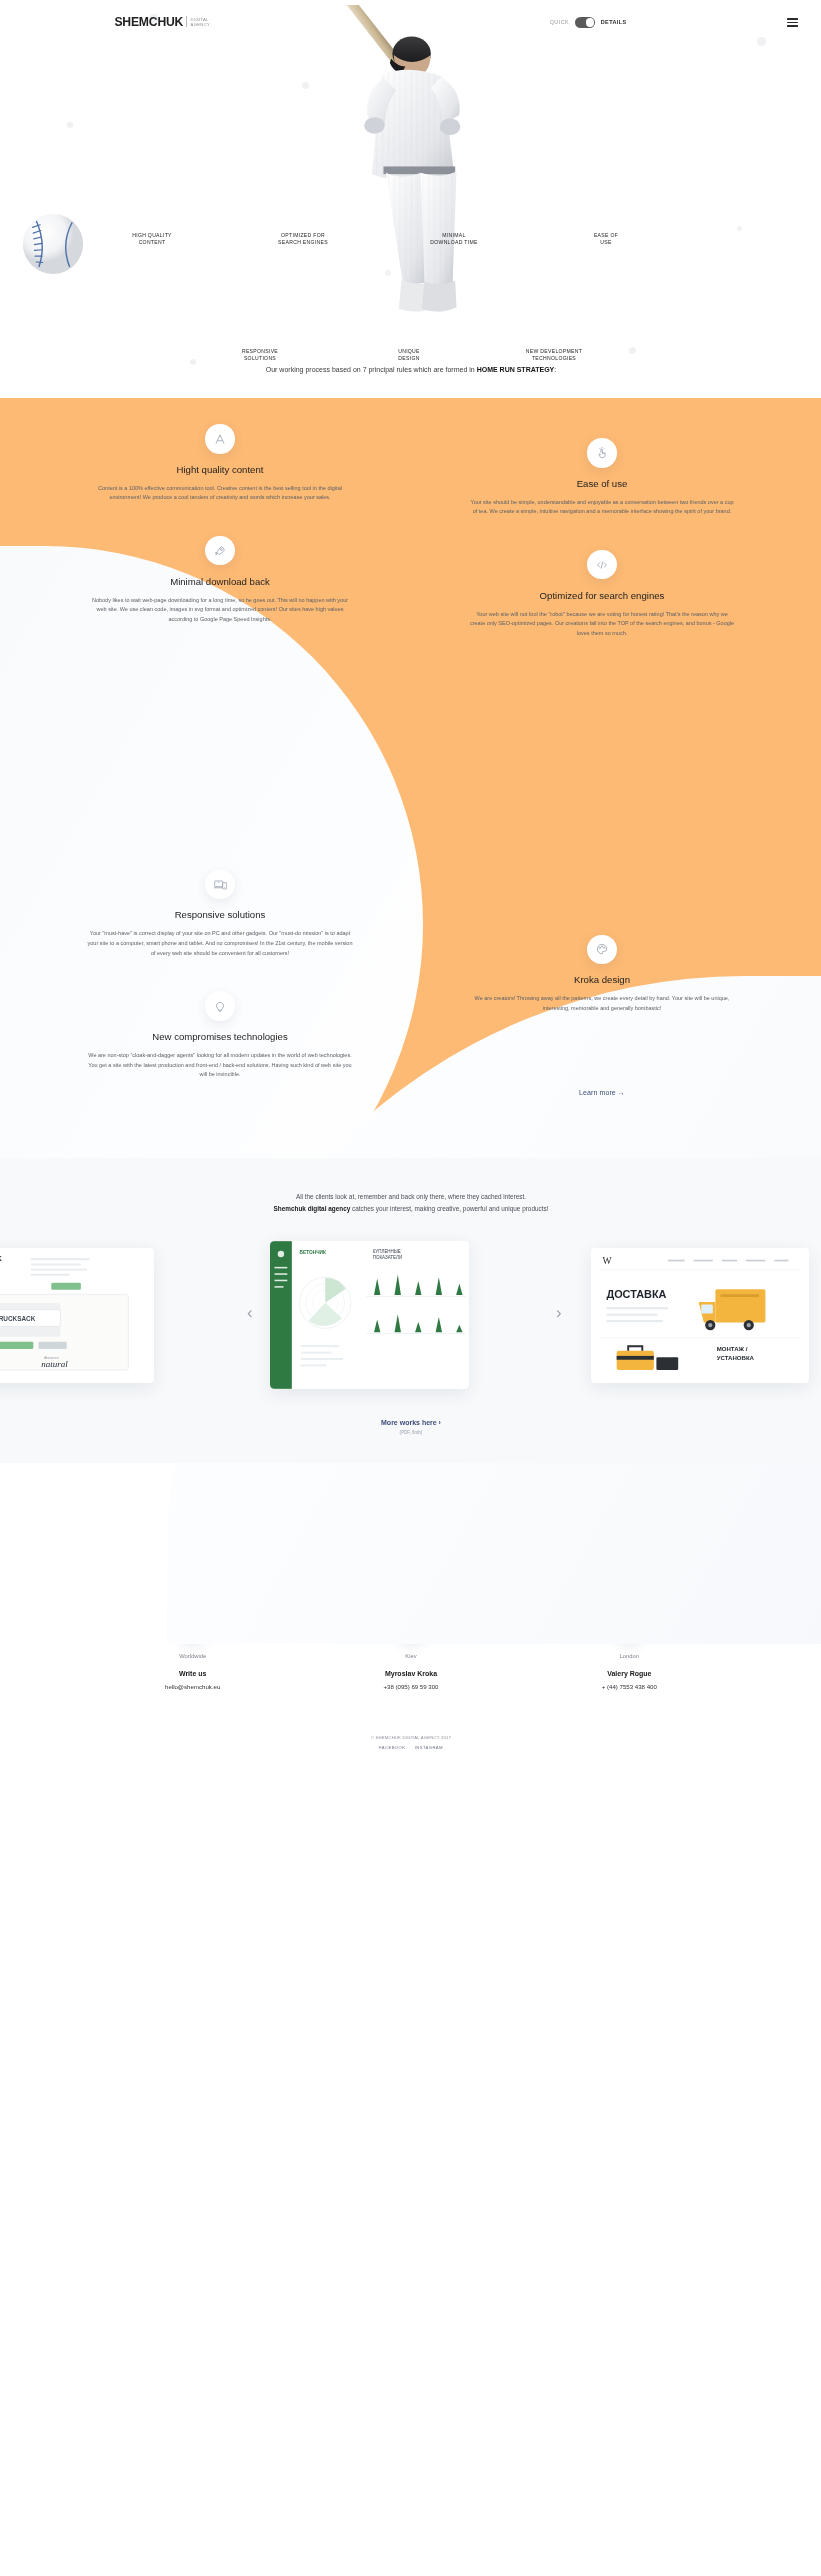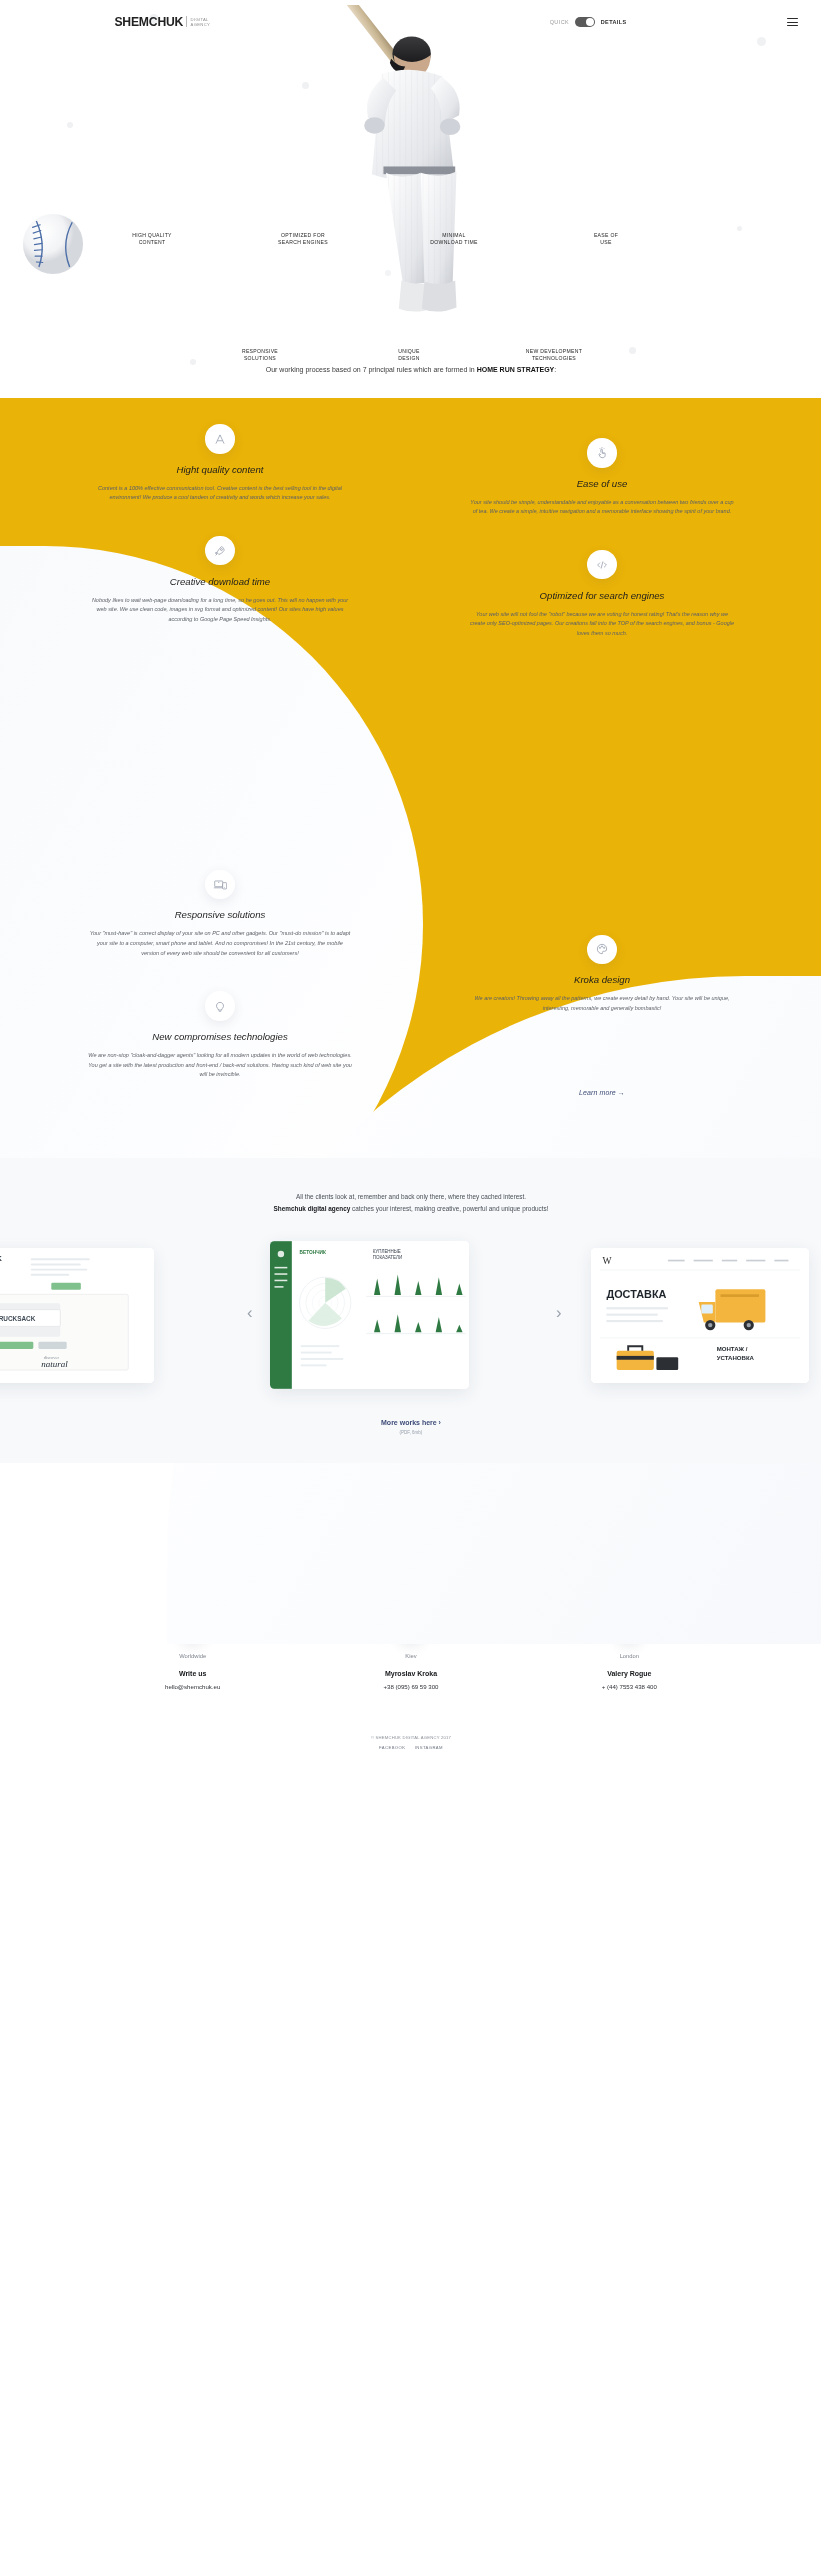--- a/index.html
+++ b/index.html
@@ -10,22 +10,22 @@
     color:#2b2b2b;
     -webkit-font-smoothing:antialiased;
   }
   .page { width:822px; position:relative; overflow:hidden; }
 
   
   .hero { position:relative; height:398px; background:#ffffff; overflow:hidden; }
   .hero-bg-dots span { position:absolute; border-radius:50%; background:#f0f1f3; }
 
   .topbar {
-    position:absolute; top:16px; left:0; right:0; height:45px;
-    display:flex; align-items:flex-start; z-index:40;
+    position:absolute; top:0; left:0; right:0; height:45px;
+    display:flex; align-items:center; z-index:40;
     padding:0 24.4px;
   }
   .logo-wrap { display:flex; align-items:flex-start; margin-left:90px; }
   .logo-mark {
     font-size:12.2px; font-weight:bold; letter-spacing:-0.2px; color:#222; line-height:1;
   }
   .logo-sub {
     margin-left:3.2px; padding-left:3.2px; border-left:0.6px solid #b9b9b9;
     font-size:4.2px; line-height:5.1px; color:#8e8e8e; letter-spacing:0.3px; padding-top:0.6px;
   }
@@ -71,21 +71,21 @@
   }
   .hlabel.r2 { font-size:5.1px; }
 
   .hero-strategy {
     position:absolute; top:366px; left:0; right:0; text-align:center;
     font-size:7px; color:#3a3a3a; z-index:35;
   }
   .hero-strategy b { color:#111; }
 
   
-  .features { position:relative; background:#eab308; padding-top:26px;font-style:italic; }
+  .features { position:relative; background:#fdba74; padding-top:26px; }
   .swoosh {
     position:absolute; border-radius:50%;
     background:linear-gradient(135deg,#f7f8fa 0%, #fbfcfd 60%, #ffffff 100%);
   }
   .feat-grid {
     position:relative; z-index:5; width:693px; margin:0 auto;
     display:grid; grid-template-columns:1fr 1fr; column-gap:71px;
   }
   .feat {
     text-align:center; padding:0 23px 33px;
@@ -334,21 +334,21 @@
 
         <div class="feat">
           <div class="feat-icon">
             <svg width="14" height="14" viewBox="0 0 24 24" fill="none" stroke="#7d8699" stroke-width="1.1">
               <path d="M14.5 4.5c3 1 4.5 3.5 4.5 6.5-2 3.5-6 6-9 7l-3-3c1-3 3.5-7 7.5-10.5z"></path>
               <circle cx="14.5" cy="9.5" r="1.6"></circle>
               <path d="M7 17l-2.5 2.5"></path>
                 <circle cx="5.5" cy="15.5" r="1.2"></circle>
             </svg>
           </div>
-          <div class="feat-title">Creative download time</div>
+          <div class="feat-title">Minimal download back</div>
           <div class="feat-desc">Nobody likes to wait web-page downloading for a long time, so he goes out. This will no happen with your web site. We use clean code, images in svg format and optimized content! Our sites have high values according to Google Page Speed Insights.</div>
         </div>
 
         <div class="feat" style="margin-top:212px;">
           <div class="feat-icon">
             <svg width="14.8" height="14.8" viewBox="0 0 26 24" fill="none" stroke="#7d8699" stroke-width="1.1">
               <rect x="3" y="6" width="14" height="10" rx="1"></rect>
               <path d="M1.5 18h18"></path>
                 <path d="M9 8.5h2"></path>
               <rect x="17" y="9" width="7" height="11" rx="1.2" fill="#fff"></rect>

